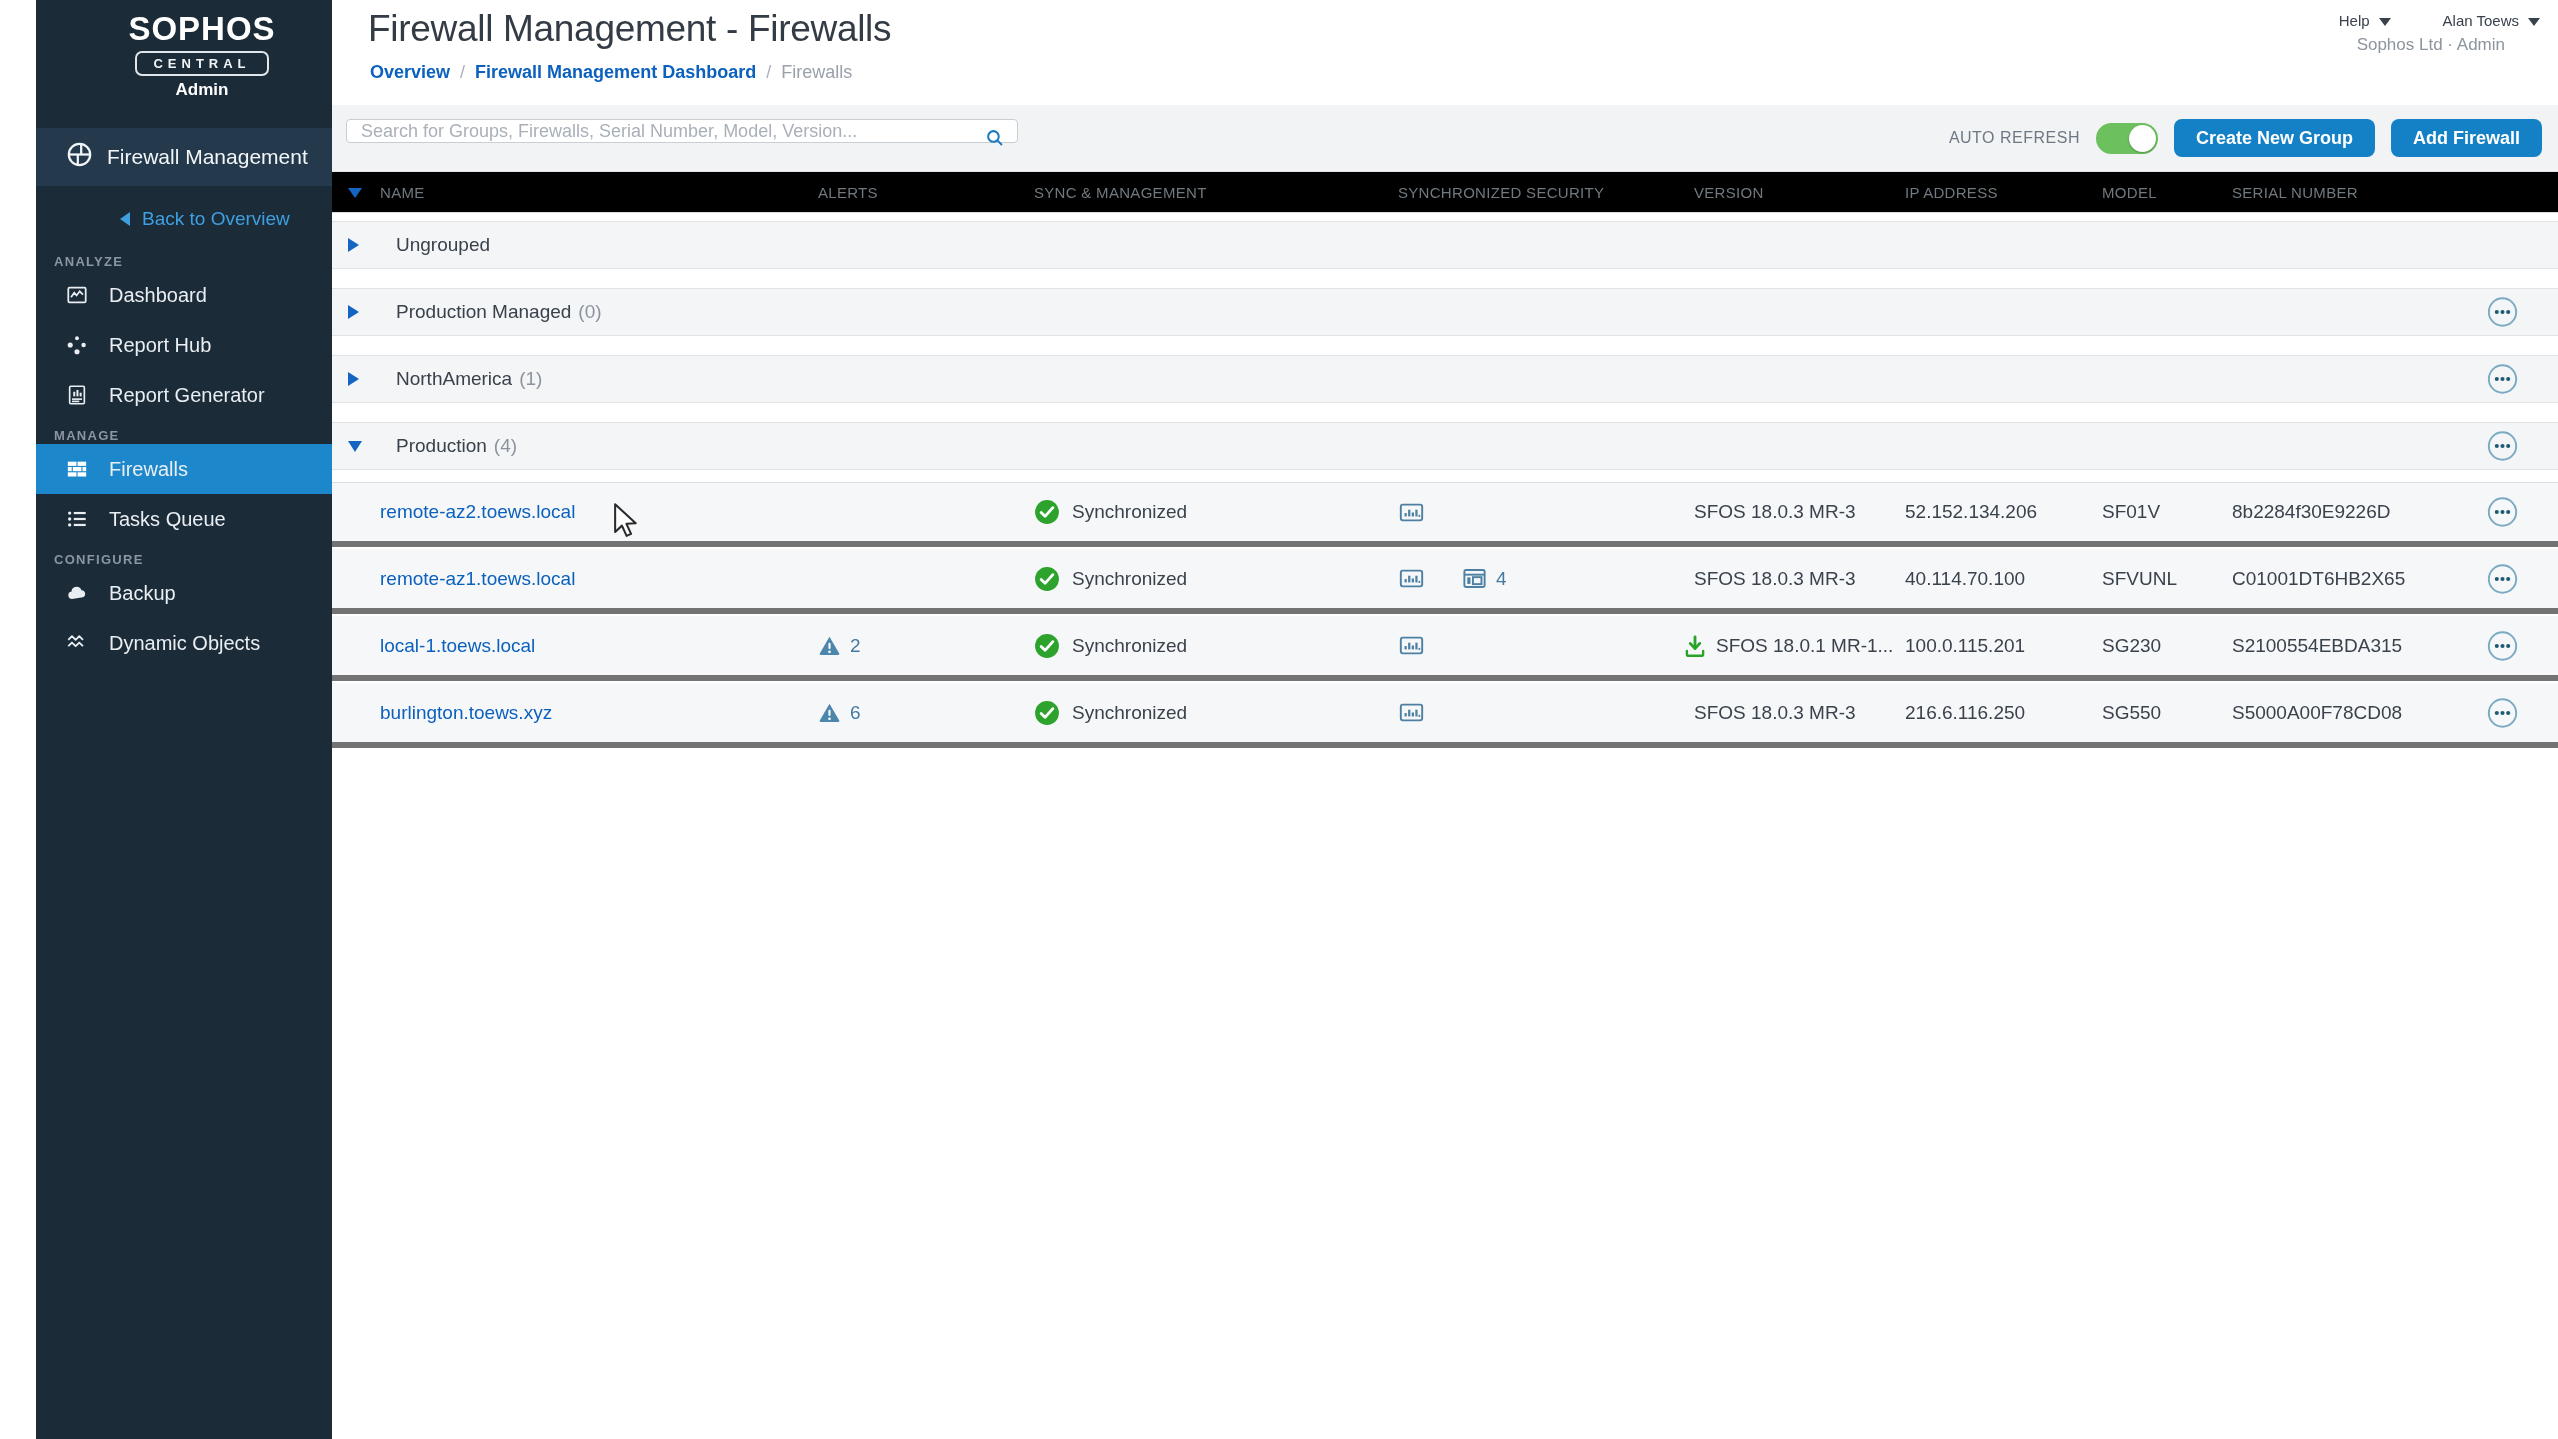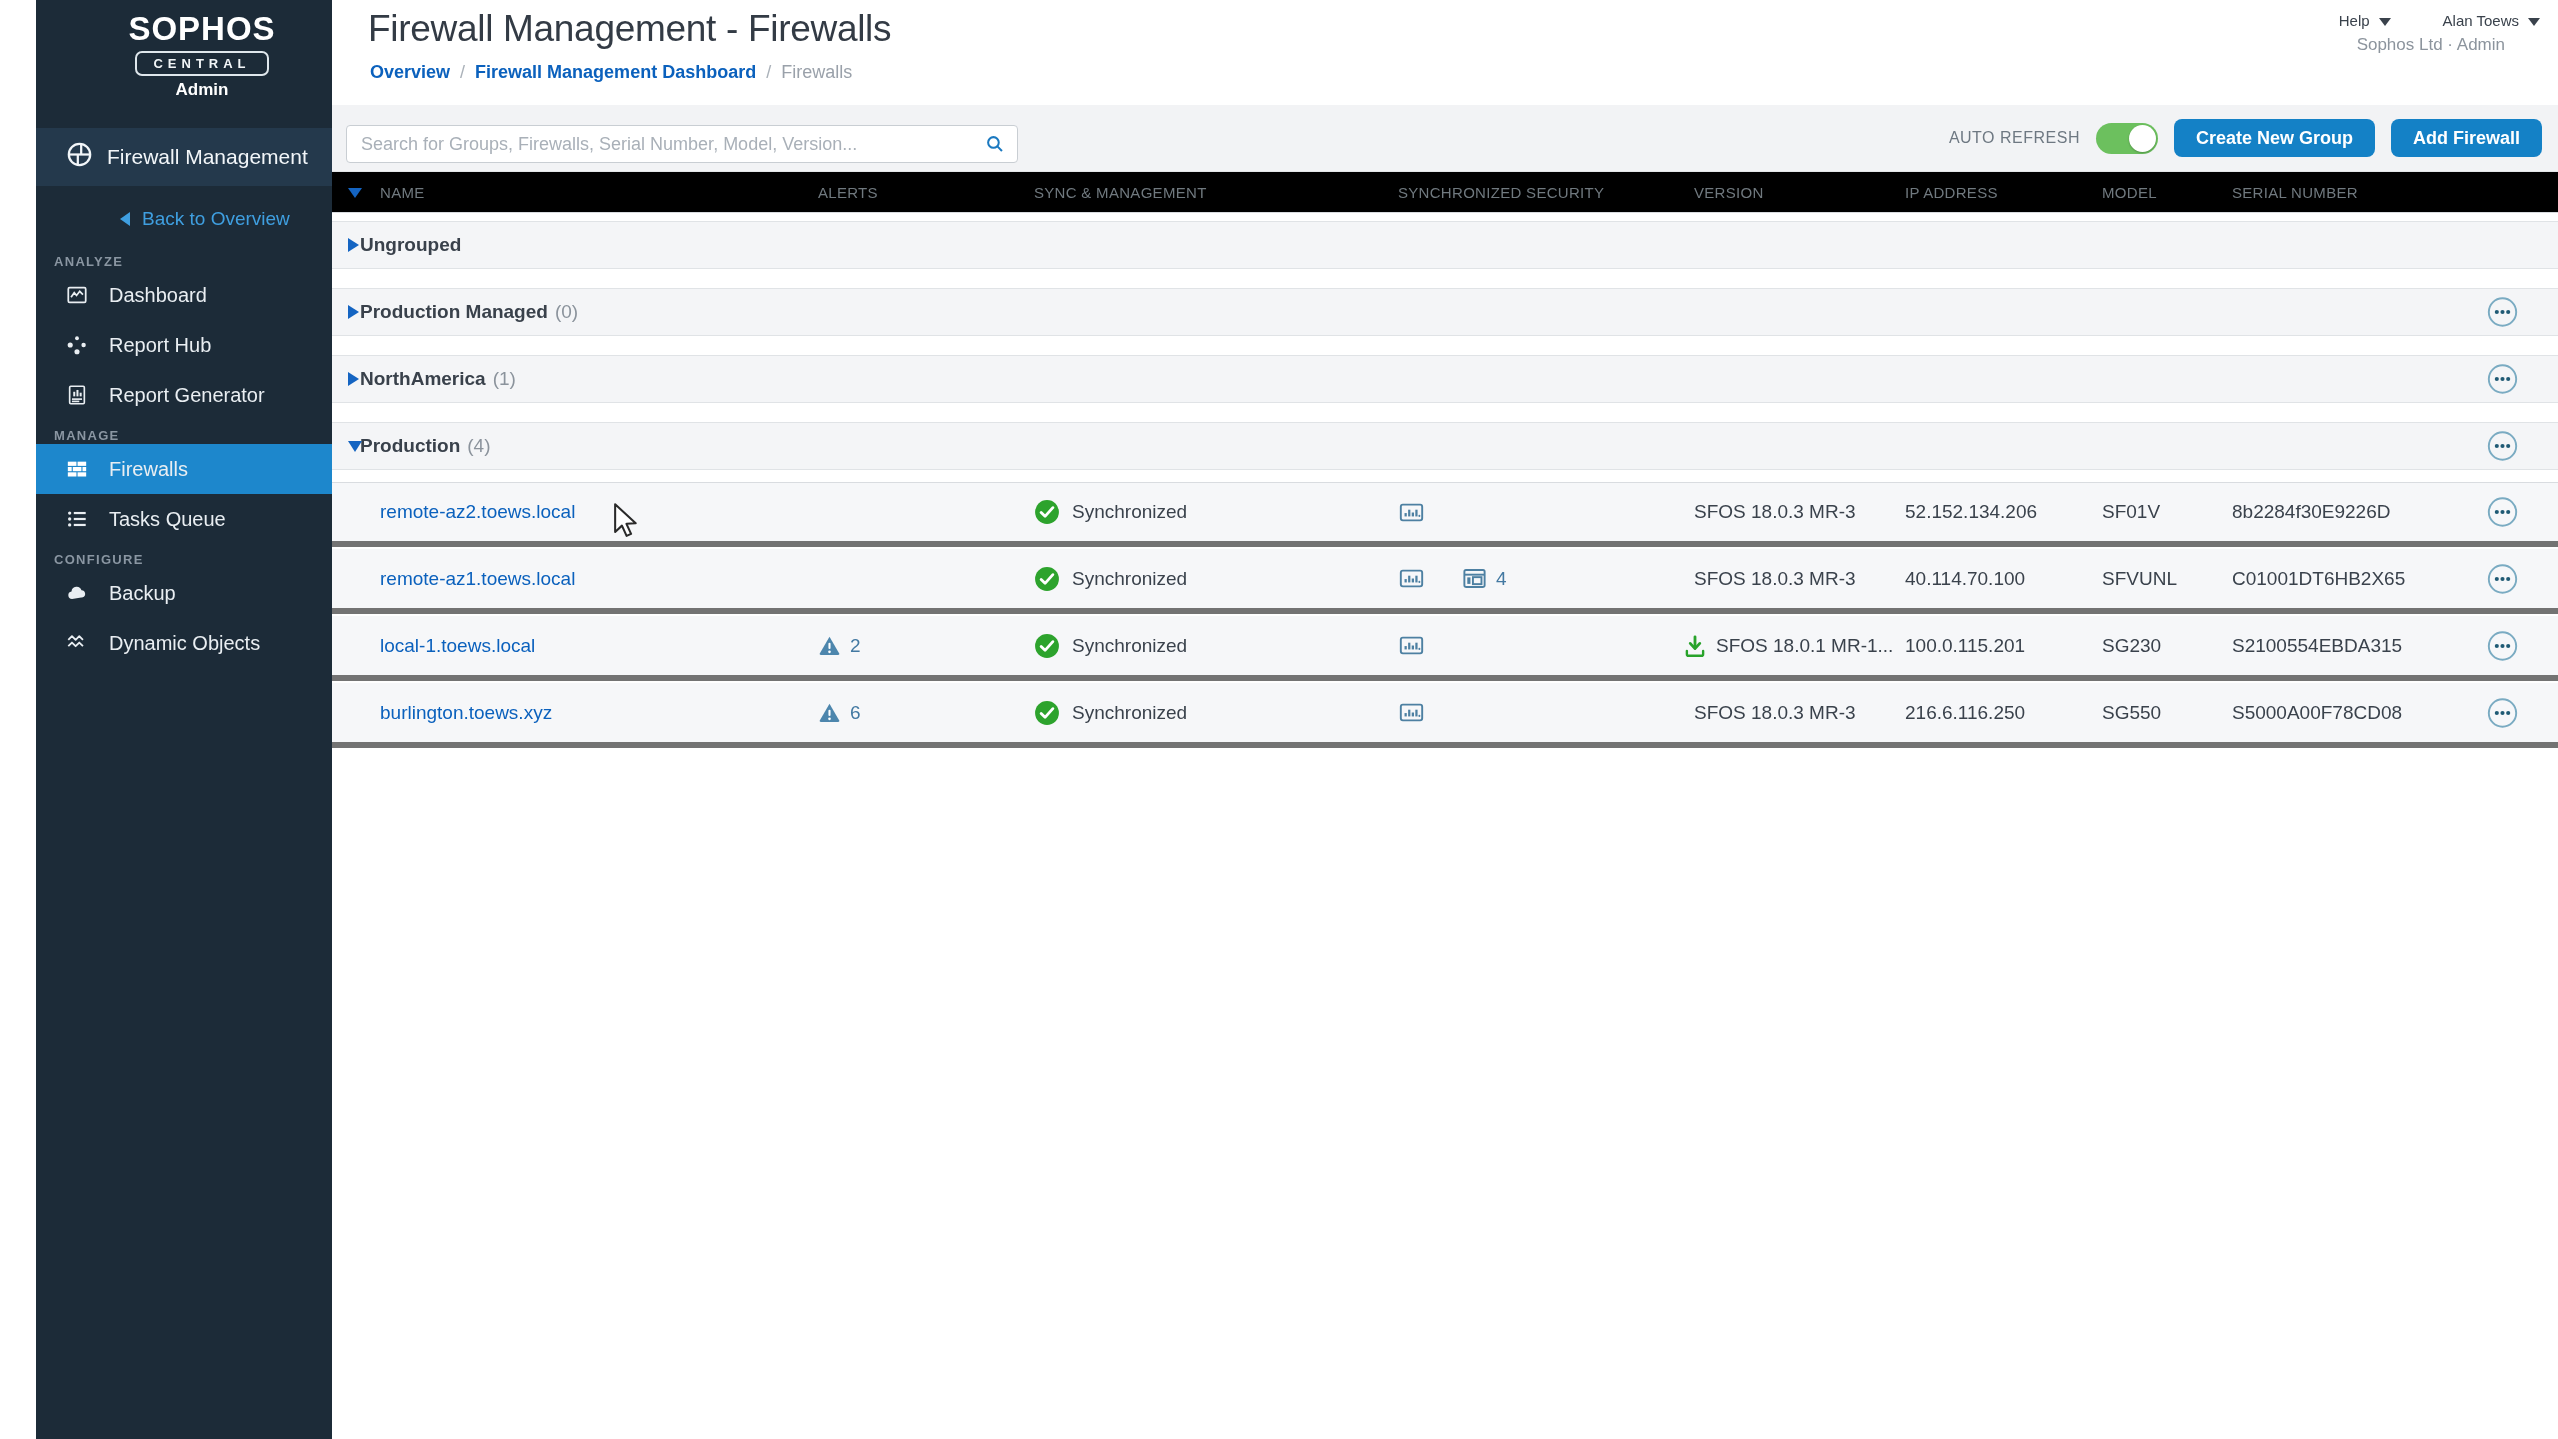--- a/index.html
+++ b/index.html
@@ -63,21 +63,21 @@
   .account-row { display:flex; gap:52px; justify-content:flex-end; align-items:center; font-size:15px; color:#3a424c; }
   .menu-trigger { display:flex; align-items:center; gap:9px; cursor:pointer; }
   .caret-down { width:0; height:0; border-left:6px solid transparent; border-right:6px solid transparent; border-top:8px solid #3a424c; margin-top:3px; }
   .account-sub { margin-top:6px; padding-right:35px; font-size:17px; color:#8c949d; }
 
   
   .toolbar {
     position:relative; height:66px; background:#f2f3f5;
     display:flex; align-items:center;
   }
-  .search-wrap { position:absolute; left:14px; top:20px; width:672px; height:38px; }
+  .search-wrap { position:absolute; left:14px; top:14px; width:672px; height:24px; }
   .search-input {
     width:100%; height:100%; border:1px solid #c9ced3; border-radius:4px;
     background:#fff; padding:0 44px 0 14px; font-size:18px; color:#39414b;
     font-family:"Liberation Sans", sans-serif; outline:none;
   }
   .search-input::placeholder { color:#a9b0b8; }
   .search-wrap svg { position:absolute; right:12px; top:8px; width:22px; height:22px; }
   .toolbar-right { position:absolute; right:16px; top:0; height:66px; display:flex; align-items:center; gap:16px; }
   .auto-refresh-label { font-size:16px; color:#6e7882; letter-spacing:0.5px; }
   .toggle { width:62px; height:31px; border-radius:16px; background:#6cc05e; position:relative; cursor:pointer; }
@@ -102,21 +102,21 @@
   .rows-area { padding-top:8px; background:#fff; }
 
   .group-row {
     position:relative; height:48px; margin-bottom:19px;
     background:#f4f5f7; border-top:1px solid #e0e3e6; border-bottom:1px solid #e0e3e6;
     display:flex; align-items:center; cursor:pointer; font-size:19px;
   }
   .group-row .tri { position:absolute; left:16px; }
   .tri-collapsed { width:0; height:0; border-left:11px solid #1464c2; border-top:7px solid transparent; border-bottom:7px solid transparent; }
   .tri-expanded { width:0; height:0; border-top:11px solid #1464c2; border-left:7px solid transparent; border-right:7px solid transparent; }
-  .group-name { padding-left:28px; color:#39414b; font-weight:700; }
+  .group-name { padding-left:64px; color:#39414b; font-weight:400; }
   .group-count { color:#8b939c; margin-left:7px; }
 
   .fw-rows { margin-top:-7px; }
   .fw-row {
     position:relative; height:65px; margin-bottom:2px;
     background:#f6f7f9; border-bottom:6px solid #737373; font-size:19px;
   }
   .fw-row.first { border-top:1px solid #d9dce0; }
   .cell { display:flex; align-items:center; height:100%; }
   .cell.name { padding-left:48px; }

